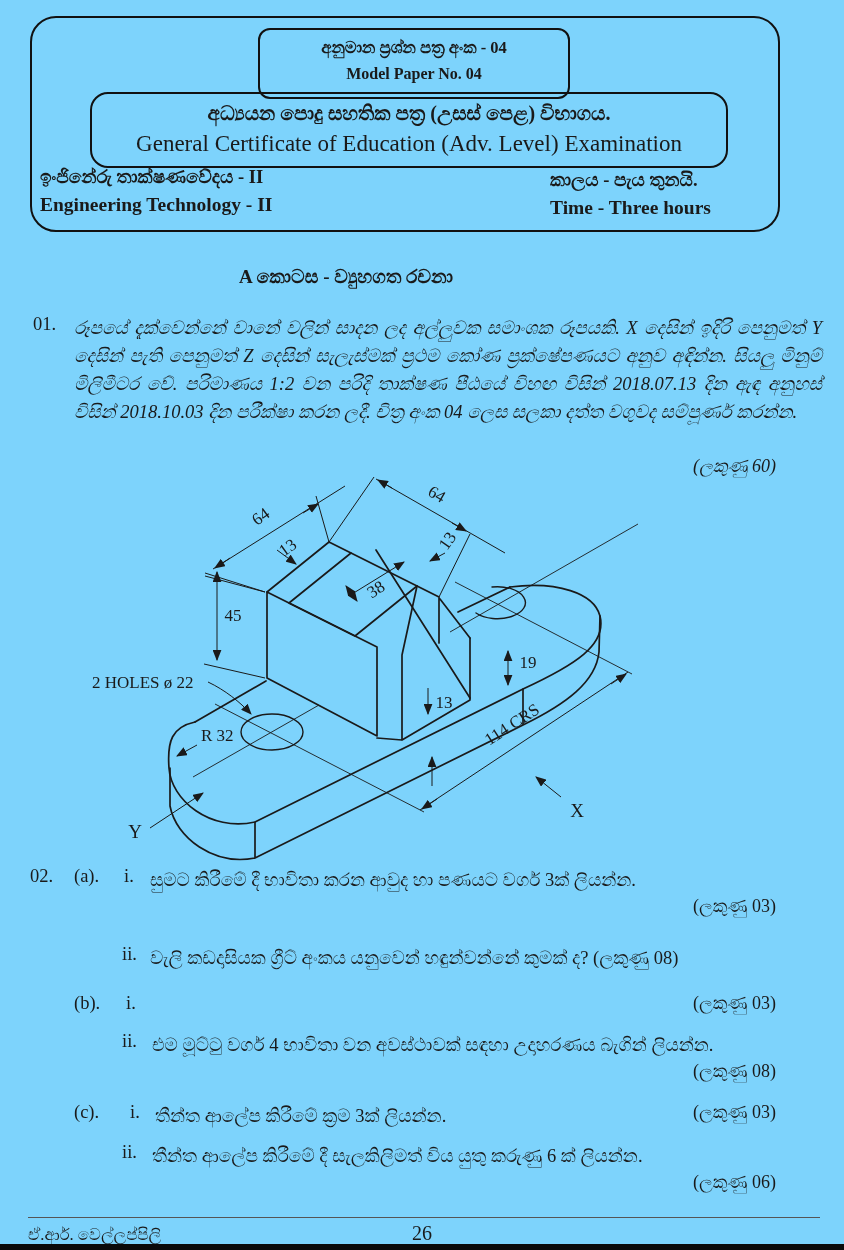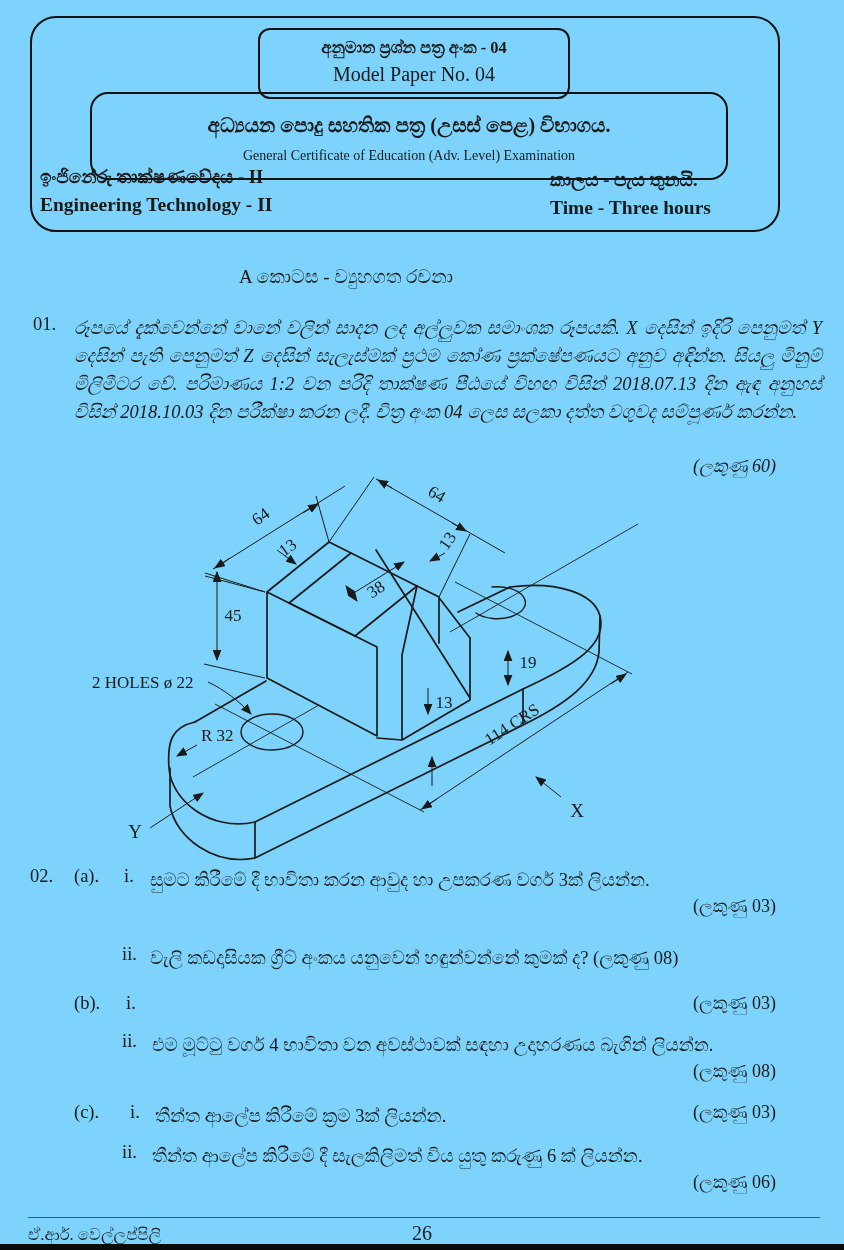--- a/index.html
+++ b/index.html
@@ -11,31 +11,31 @@
   .abs{position:absolute;}
   .center{text-align:center;}
   .justify{text-align:justify;}
 
   
   .hdr-outer{left:30px; top:16px; width:746px; height:212px;
     border:2.5px solid #111; border-radius:26px;}
   .hdr-box1{left:226px; top:10px; width:308px; height:62px;
     border:2.2px solid #111; border-radius:12px; padding-top:5px;}
   .hdr-box1 .l1{font-size:16.5px; font-weight:bold; line-height:26px;}
-  .hdr-box1 .l2{font-size:20px; font-weight:normal; line-height:26px;}
+  .hdr-box1 .l2{font-size:16px; font-weight:bold; line-height:26px;}
   .hdr-box2{left:58px; top:74px; width:634px; height:68px;
-    border:2.2px solid #111; border-radius:18px; padding-top:16px;}
+    border:2.2px solid #111; border-radius:18px; padding-top:4px;}
   .hdr-box2 .l1{font-size:20px; font-weight:bold; line-height:31px;}
-  .hdr-box2 .l2{font-size:14px; line-height:29px;}
+  .hdr-box2 .l2{font-size:23px; line-height:29px;}
   .hdr-subject{left:8px; top:146px; width:400px;}
   .hdr-time{left:518px; top:149px; width:230px;}
   .hdr-subject .l1,.hdr-time .l1{font-size:18.5px; font-weight:bold; line-height:27px;}
   .hdr-subject .l2,.hdr-time .l2{font-size:19.5px; font-weight:bold; line-height:27px;}
 
-  .section-title{left:0; top:266px; width:692px; font-size:19px; font-weight:normal;}
+  .section-title{left:0; top:266px; width:692px; font-size:19px; font-weight:bold;}
 
   .qnum{font-size:18.5px;}
   .q01-num{left:33px; top:314px;}
   .q01-text{left:74px; top:314px; width:748px; font-size:18.5px; line-height:28px;font-style:italic;}
   .marks{left:74px; width:702px; text-align:right; font-size:18px;}
 
   .q2-label{font-size:18.5px;}
   .q2-text{font-size:18.5px; line-height:28px;}
 
   .footer-line{left:28px; top:1217px; width:792px; border-top:1.6px solid #555;}
@@ -150,21 +150,21 @@
 
     <path class="d" marker-end="url(#ar)" d="M150,828 L203,793"></path>
     <text class="big" x="135" y="838" text-anchor="middle">Y</text>
     <path class="d" marker-end="url(#ar)" d="M561,797 L536,777"></path>
     <text class="big" x="577" y="817" text-anchor="middle">X</text>
   </svg>
 
   <div class="abs qnum" style="left:30px; top:866px;">02.</div>
   <div class="abs q2-label" style="left:74px; top:866px;">(a).</div>
   <div class="abs q2-label" style="left:124px; top:866px;">i.</div>
-  <div class="abs q2-text" style="left:150px; top:866px; width:628px;">සුමට කිරීමේ දී භාවිතා කරන ආවුද හා උපකරණ වර්ග 3ක් ලියන්න.</div>
+  <div class="abs q2-text" style="left:150px; top:866px; width:628px;">සුමට කිරීමේ දී භාවිතා කරන ආවුද හා පණයට වර්ග 3ක් ලියන්න.</div>
   <div class="abs marks" style="top:896px;">(ලකුණු 03)</div>
 
   <div class="abs q2-label" style="left:122px; top:944px;">ii.</div>
   <div class="abs q2-text" style="left:150px; top:944px; width:660px;">වැලි කඩදාසියක ග්‍රීට් අංකය යනුවෙන් හඳුන්වන්නේ කුමක් ද? (ලකුණු 08)</div>
 
   <div class="abs q2-label" style="left:74px; top:993px;">(b).</div>
   <div class="abs q2-label" style="left:126px; top:993px;">i.</div>
   <div class="abs marks" style="top:993px;">(ලකුණු 03)</div>
 
   <div class="abs q2-label" style="left:122px; top:1031px;">ii.</div>

